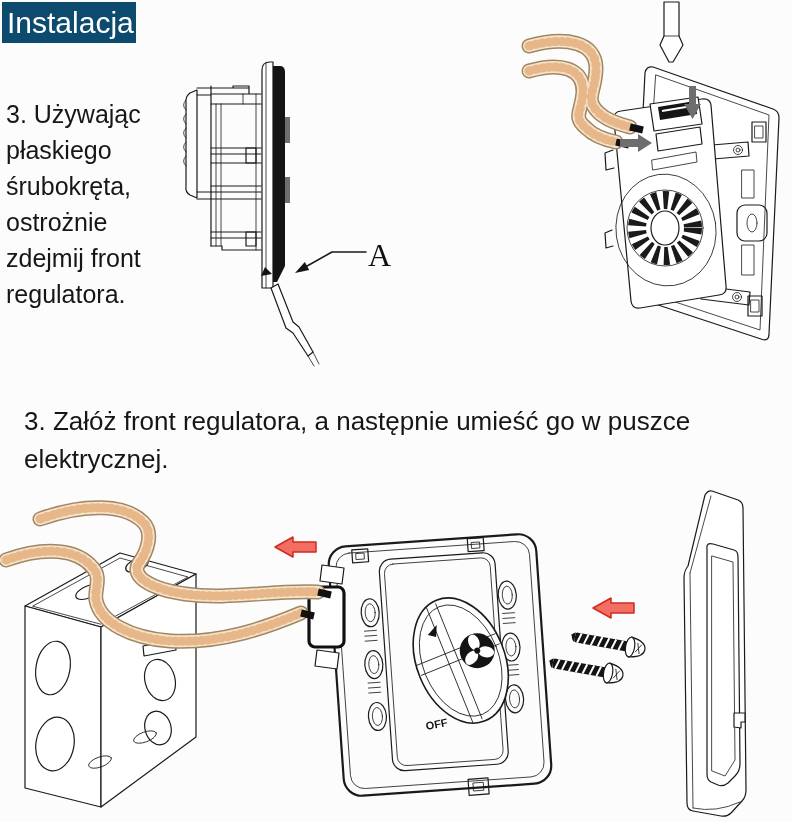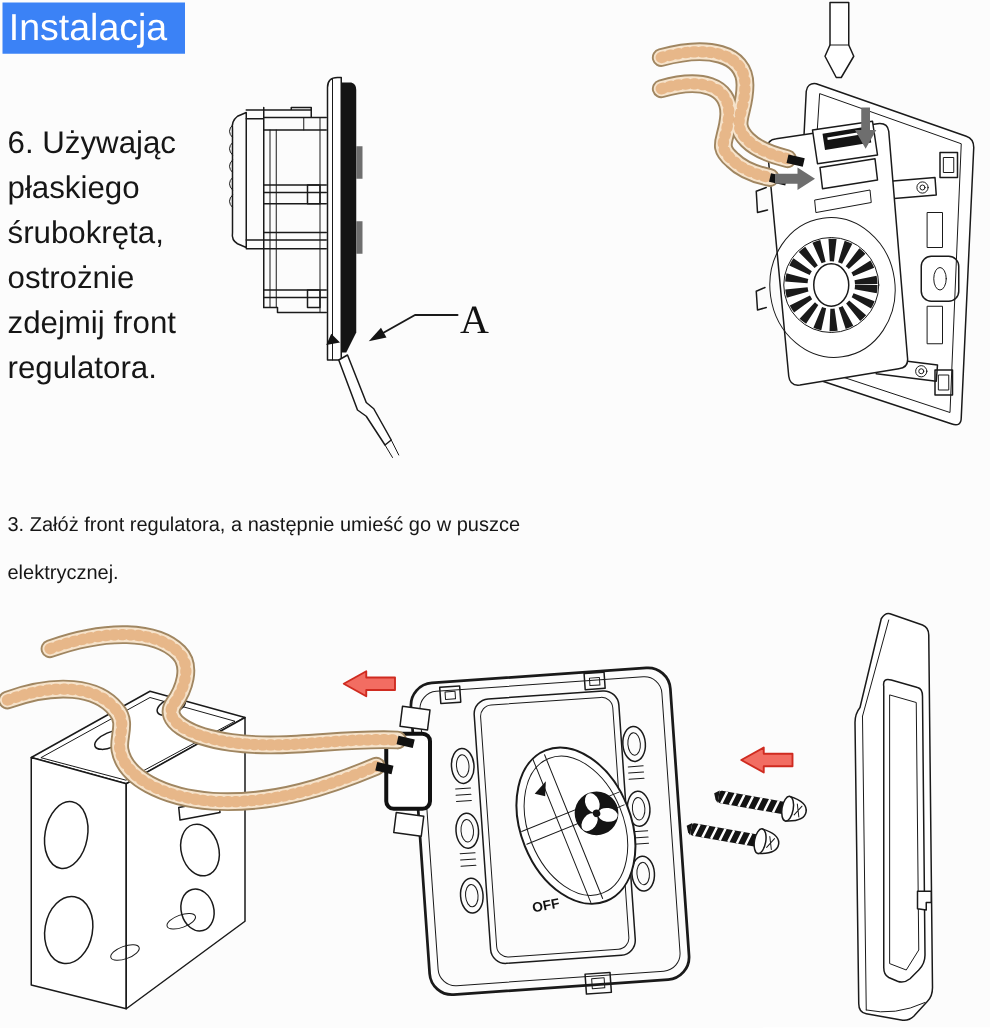--- a/index.html
+++ b/index.html
@@ -1,23 +1,23 @@
 <!DOCTYPE html>
 <html><head>
 <meta charset="utf-8">
 <style>
   html,body{margin:0;padding:0;background:#ffffff;}
   .page{position:relative;width:792px;height:822px;background:#fcfcfc;overflow:hidden;
         font-family:"Liberation Sans",sans-serif;color:#1a1a1a;}
-  .banner{position:absolute;left:2px;top:2px;width:146px;height:41px;background:#3b82f6;
+  .banner{position:absolute;left:2px;top:2px;width:134px;height:41px;background:#0c4a6e;
           color:#ffffff;font-size:30px;line-height:41px;padding-left:5px;box-sizing:border-box;}
   .step-text{position:absolute;white-space:pre-line;color:#161616;}
   .step1{left:6px;top:96px;font-size:25px;line-height:36px;width:185px;}
   .step2{left:420px;top:92px;font-size:25px;line-height:37px;width:160px;}
-  .step3{left:6px;top:402px;font-size:16px;line-height:38px;width:760px;}
+  .step3{left:24px;top:402px;font-size:26px;line-height:38px;width:760px;}
   svg{position:absolute;overflow:visible;}
   .ln{fill:none;stroke:#1a1a1a;stroke-width:1.2;stroke-linecap:round;stroke-linejoin:round;}
   .ln-thick{fill:none;stroke:#1a1a1a;stroke-width:2.2;stroke-linecap:round;stroke-linejoin:round;}
   .ln-fine{fill:none;stroke:#1a1a1a;stroke-width:0.8;stroke-linecap:round;stroke-linejoin:round;}
   .dark{fill:#141414;stroke:none;}
   .white{fill:#ffffff;stroke:#1a1a1a;stroke-width:1.2;stroke-linejoin:round;}
   .gray{fill:#6e6e6e;stroke:none;}
   .wire-out{fill:none;stroke:#a08661;stroke-width:15;stroke-linecap:round;}
   .wire-in{fill:none;stroke:#f6e3cb;stroke-width:12;stroke-linecap:round;}
   .wire-spk{fill:none;stroke:#e2a873;stroke-width:9;stroke-linecap:round;stroke-dasharray:1.5 5;opacity:.75;}
@@ -28,21 +28,21 @@
 </style>
 </head>
 <body>
 
 <div class="page">
 
   <div class="banner">
     <span>Instalacja</span>
   </div>
 
-  <div class="step-text step1">6. Używając
+  <div class="step-text step1">3. Używając
 płaskiego
 śrubokręta,
 ostrożnie
 zdejmij front
 regulatora.</div>
   <div class="step-text step3">3. Załóż front regulatora, a następnie umieść go w puszce
 elektrycznej.</div>
 
   <svg style="left:170px;top:48px;width:262px;height:345px" viewBox="170 48 262 345">
     <g>

